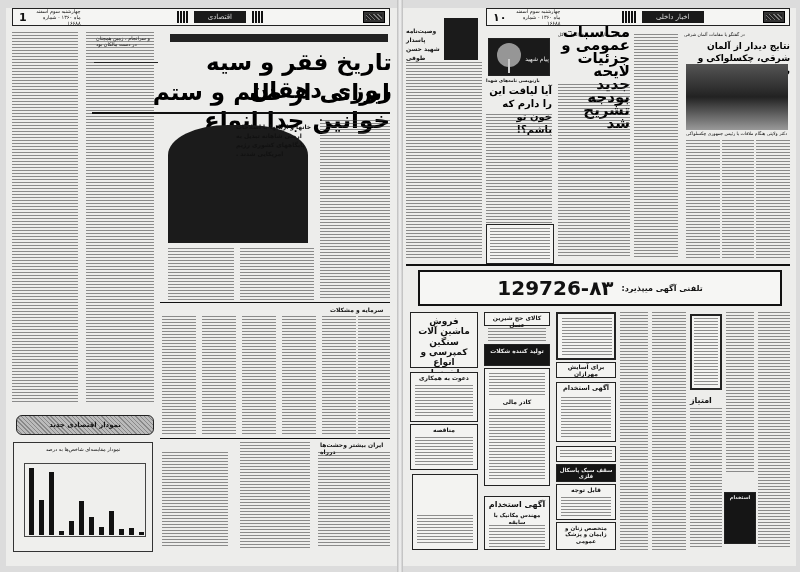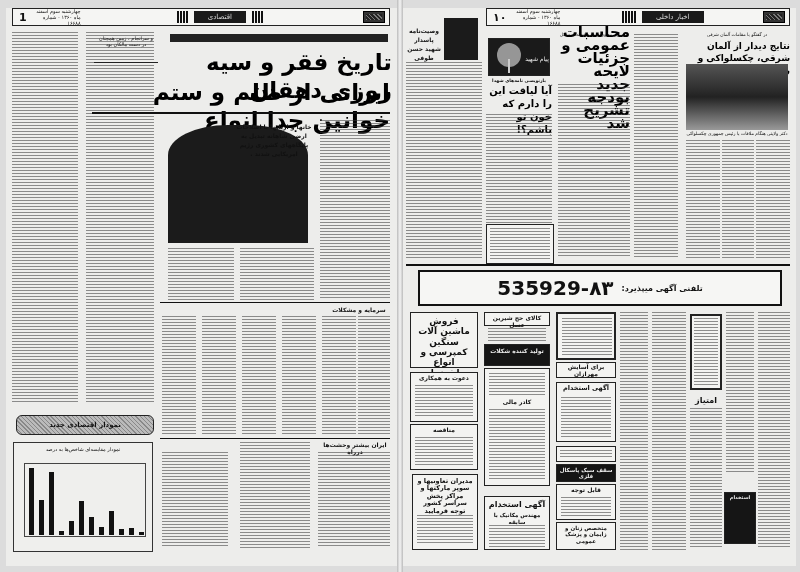--- a/index.html
+++ b/index.html
@@ -14,21 +14,21 @@
 .bars{display:flex;gap:1px;margin:0 6px}
 .bars i{display:block;width:2px;height:12px;background:#111}
 .sect{background:#1a1a1a;color:#ddd;font-size:7px;padding:2px 14px;direction:rtl}
 .pnum{font-size:11px;font-weight:bold;margin-right:auto;margin-left:6px;direction:ltr}
 .date{font-size:5px;line-height:6px;text-align:right;margin-left:4px}
 .txt{position:absolute;background:repeating-linear-gradient(180deg,#3a3a3a 0 1px,transparent 1px 3px);opacity:.55}
 .rule{position:absolute;background:#111}
 .hl{position:absolute;direction:rtl;text-align:right;font-weight:bold;color:#000;font-family:"DejaVu Sans",sans-serif}
 .photo{position:absolute;background:#1b1b1b}
 .box{position:absolute;border:1.2px solid #222;background:#f3f3f1}
-.sub{position:absolute;direction:rtl;text-align:center;font-size:6px;font-weight:bold}
+.sub{position:absolute;direction:rtl;text-align:left;font-size:6px;font-weight:bold}
 .banner{position:absolute;left:418px;top:270px;width:364px;height:36px;border:2px solid #111;background:#f6f6f4;display:flex;align-items:center;justify-content:center;direction:rtl;gap:8px}
 .banner .big{font-size:22px;font-weight:bold}
 .banner .small{font-size:8px;font-weight:bold}
 .banner .num{font-size:20px;font-weight:bold;direction:ltr}
 .adtitle{font-weight:bold;direction:rtl;text-align:center;line-height:1.15}
 .dark{background:#151515;color:#eee}
 .chartbox{position:absolute;left:13px;top:442px;width:140px;height:110px;border:1px solid #333;background:#efefed}
 .cbar{position:absolute;bottom:16px;width:5px;background:#111}
 .gradbtn{position:absolute;left:16px;top:415px;width:138px;height:20px;border:1.5px solid #222;border-radius:6px;background:repeating-linear-gradient(45deg,#888 0 1px,#bbb 1px 3px);display:flex;align-items:center;justify-content:center;direction:rtl;font-size:7px;font-weight:bold}
 </style>
@@ -154,36 +154,35 @@
 <div class="hl" style="left:684px;top:40px;width:106px;font-size:9px;line-height:12px">نتایج دیدار از آلمان شرقی، چکسلواکی و رومانی تشریح شد</div>
 <div class="photo" style="left:686px;top:64px;width:102px;height:66px;background:linear-gradient(180deg,#555,#222 50%,#999)"></div>
 <div class="sub" style="left:686px;top:131px;width:102px;font-size:4.5px;font-weight:normal">دکتر ولایتی هنگام ملاقات با رئیس جمهوری چکسلواکی</div>
 <div class="txt" style="left:686px;top:140px;width:34px;height:118px"></div>
 <div class="txt" style="left:722px;top:140px;width:32px;height:118px"></div>
 <div class="txt" style="left:756px;top:140px;width:34px;height:118px"></div>
 <div class="rule" style="left:406px;top:264px;width:384px;height:2px"></div>
 
 <div class="banner">
   <span class="small">تلفنی آگهی میپذیرد:</span>
-  <span class="num">535929-۸۳</span>
+  <span class="num">129726-۸۳</span>
 </div>
 
 <div class="box" style="left:410px;top:312px;width:68px;height:56px">
   <div class="adtitle" style="font-size:9px;padding:3px 2px">فروش ماشین آلات سنگین کمپرسی و انواع ماشینهای راهسازی</div>
 </div>
 <div class="box" style="left:410px;top:372px;width:68px;height:50px">
   <div class="adtitle" style="font-size:6px;padding:2px">دعوت به همکاری</div>
   <div class="txt" style="left:4px;top:12px;width:58px;height:32px"></div>
 </div>
 <div class="box" style="left:410px;top:424px;width:68px;height:46px">
   <div class="adtitle" style="font-size:6px;padding:2px">مناقصه</div>
   <div class="txt" style="left:4px;top:12px;width:58px;height:28px"></div>
 </div>
 <div class="box" style="left:412px;top:474px;width:66px;height:76px">
-  <div class="adtitle" style="font-size:6.5px;padding:3px 2px">مدیران تعاونیها و سوپر مارکتها و مراکز پخش سراسر کشور توجه فرمایید</div>
   <div class="txt" style="left:4px;top:40px;width:56px;height:30px"></div>
 </div>
 
 <div class="box" style="left:484px;top:312px;width:66px;height:14px">
   <div class="adtitle" style="font-size:6px;padding:2px">کالای حج شیرین عسل</div>
 </div>
 <div class="txt" style="left:488px;top:328px;width:58px;height:14px"></div>
 <div class="box dark" style="left:484px;top:344px;width:66px;height:22px">
   <div class="adtitle" style="font-size:6px;padding:3px 2px;color:#eee">تولید کننده شکلات</div>
 </div>

